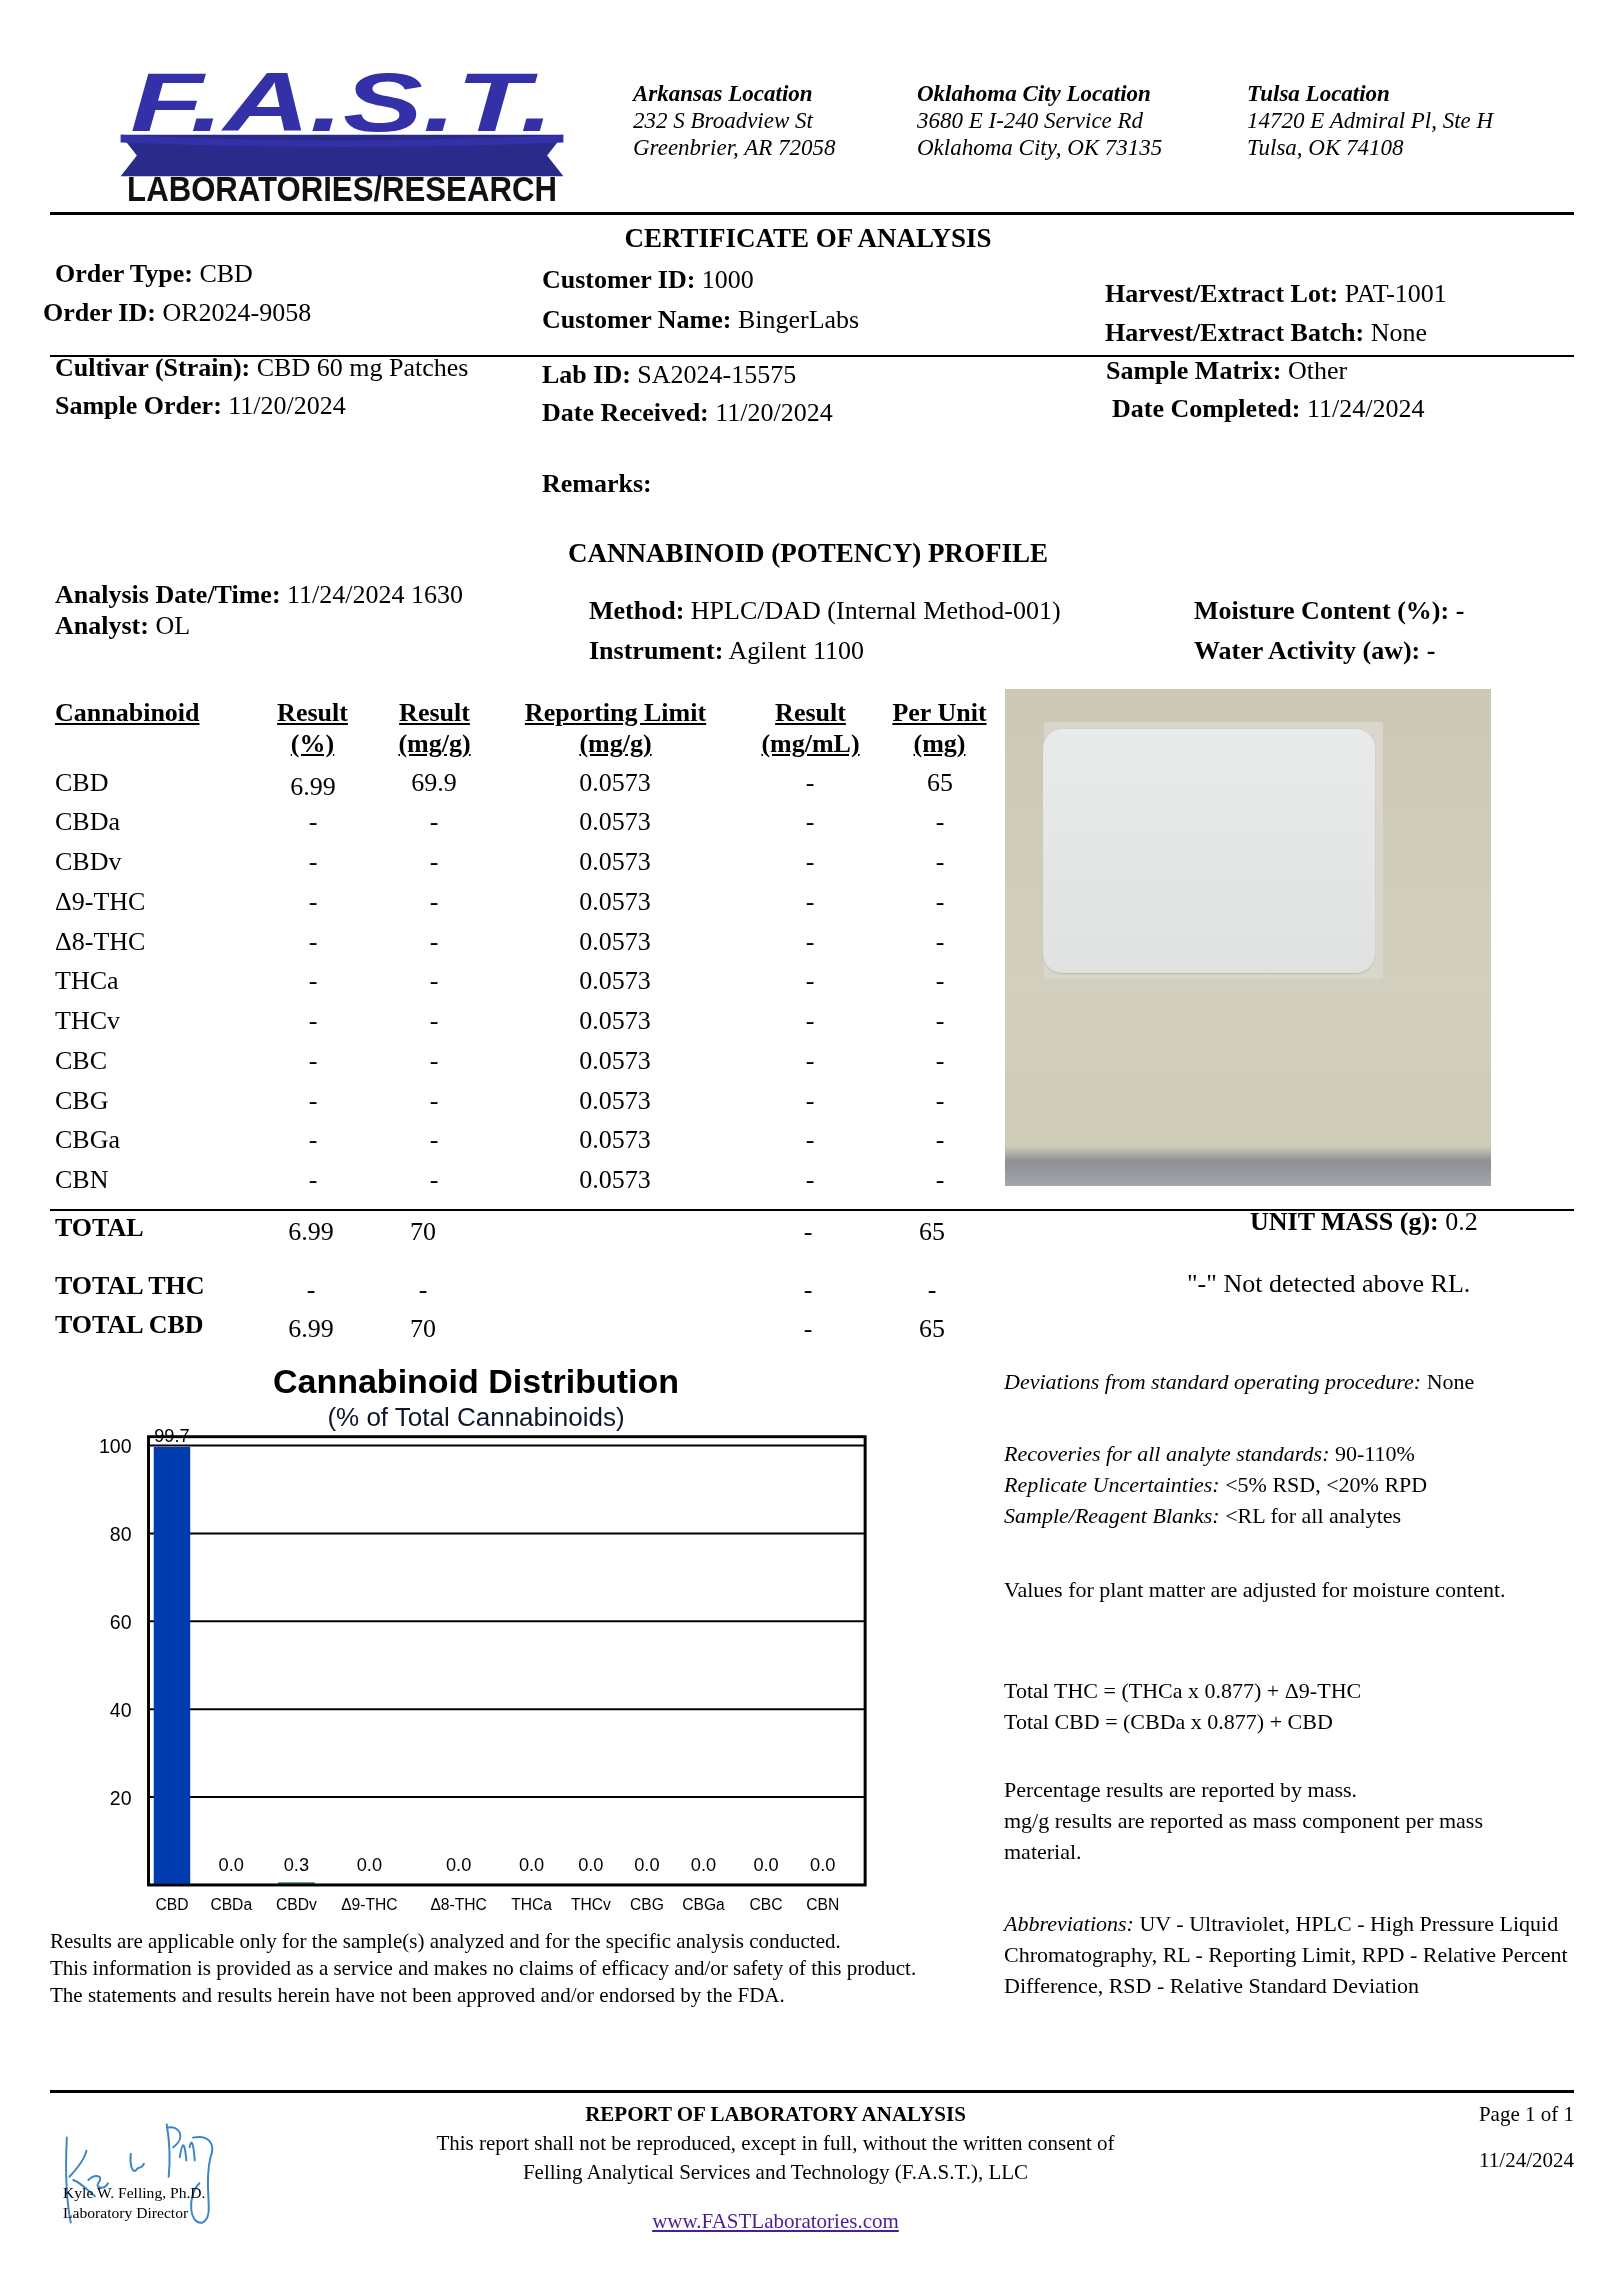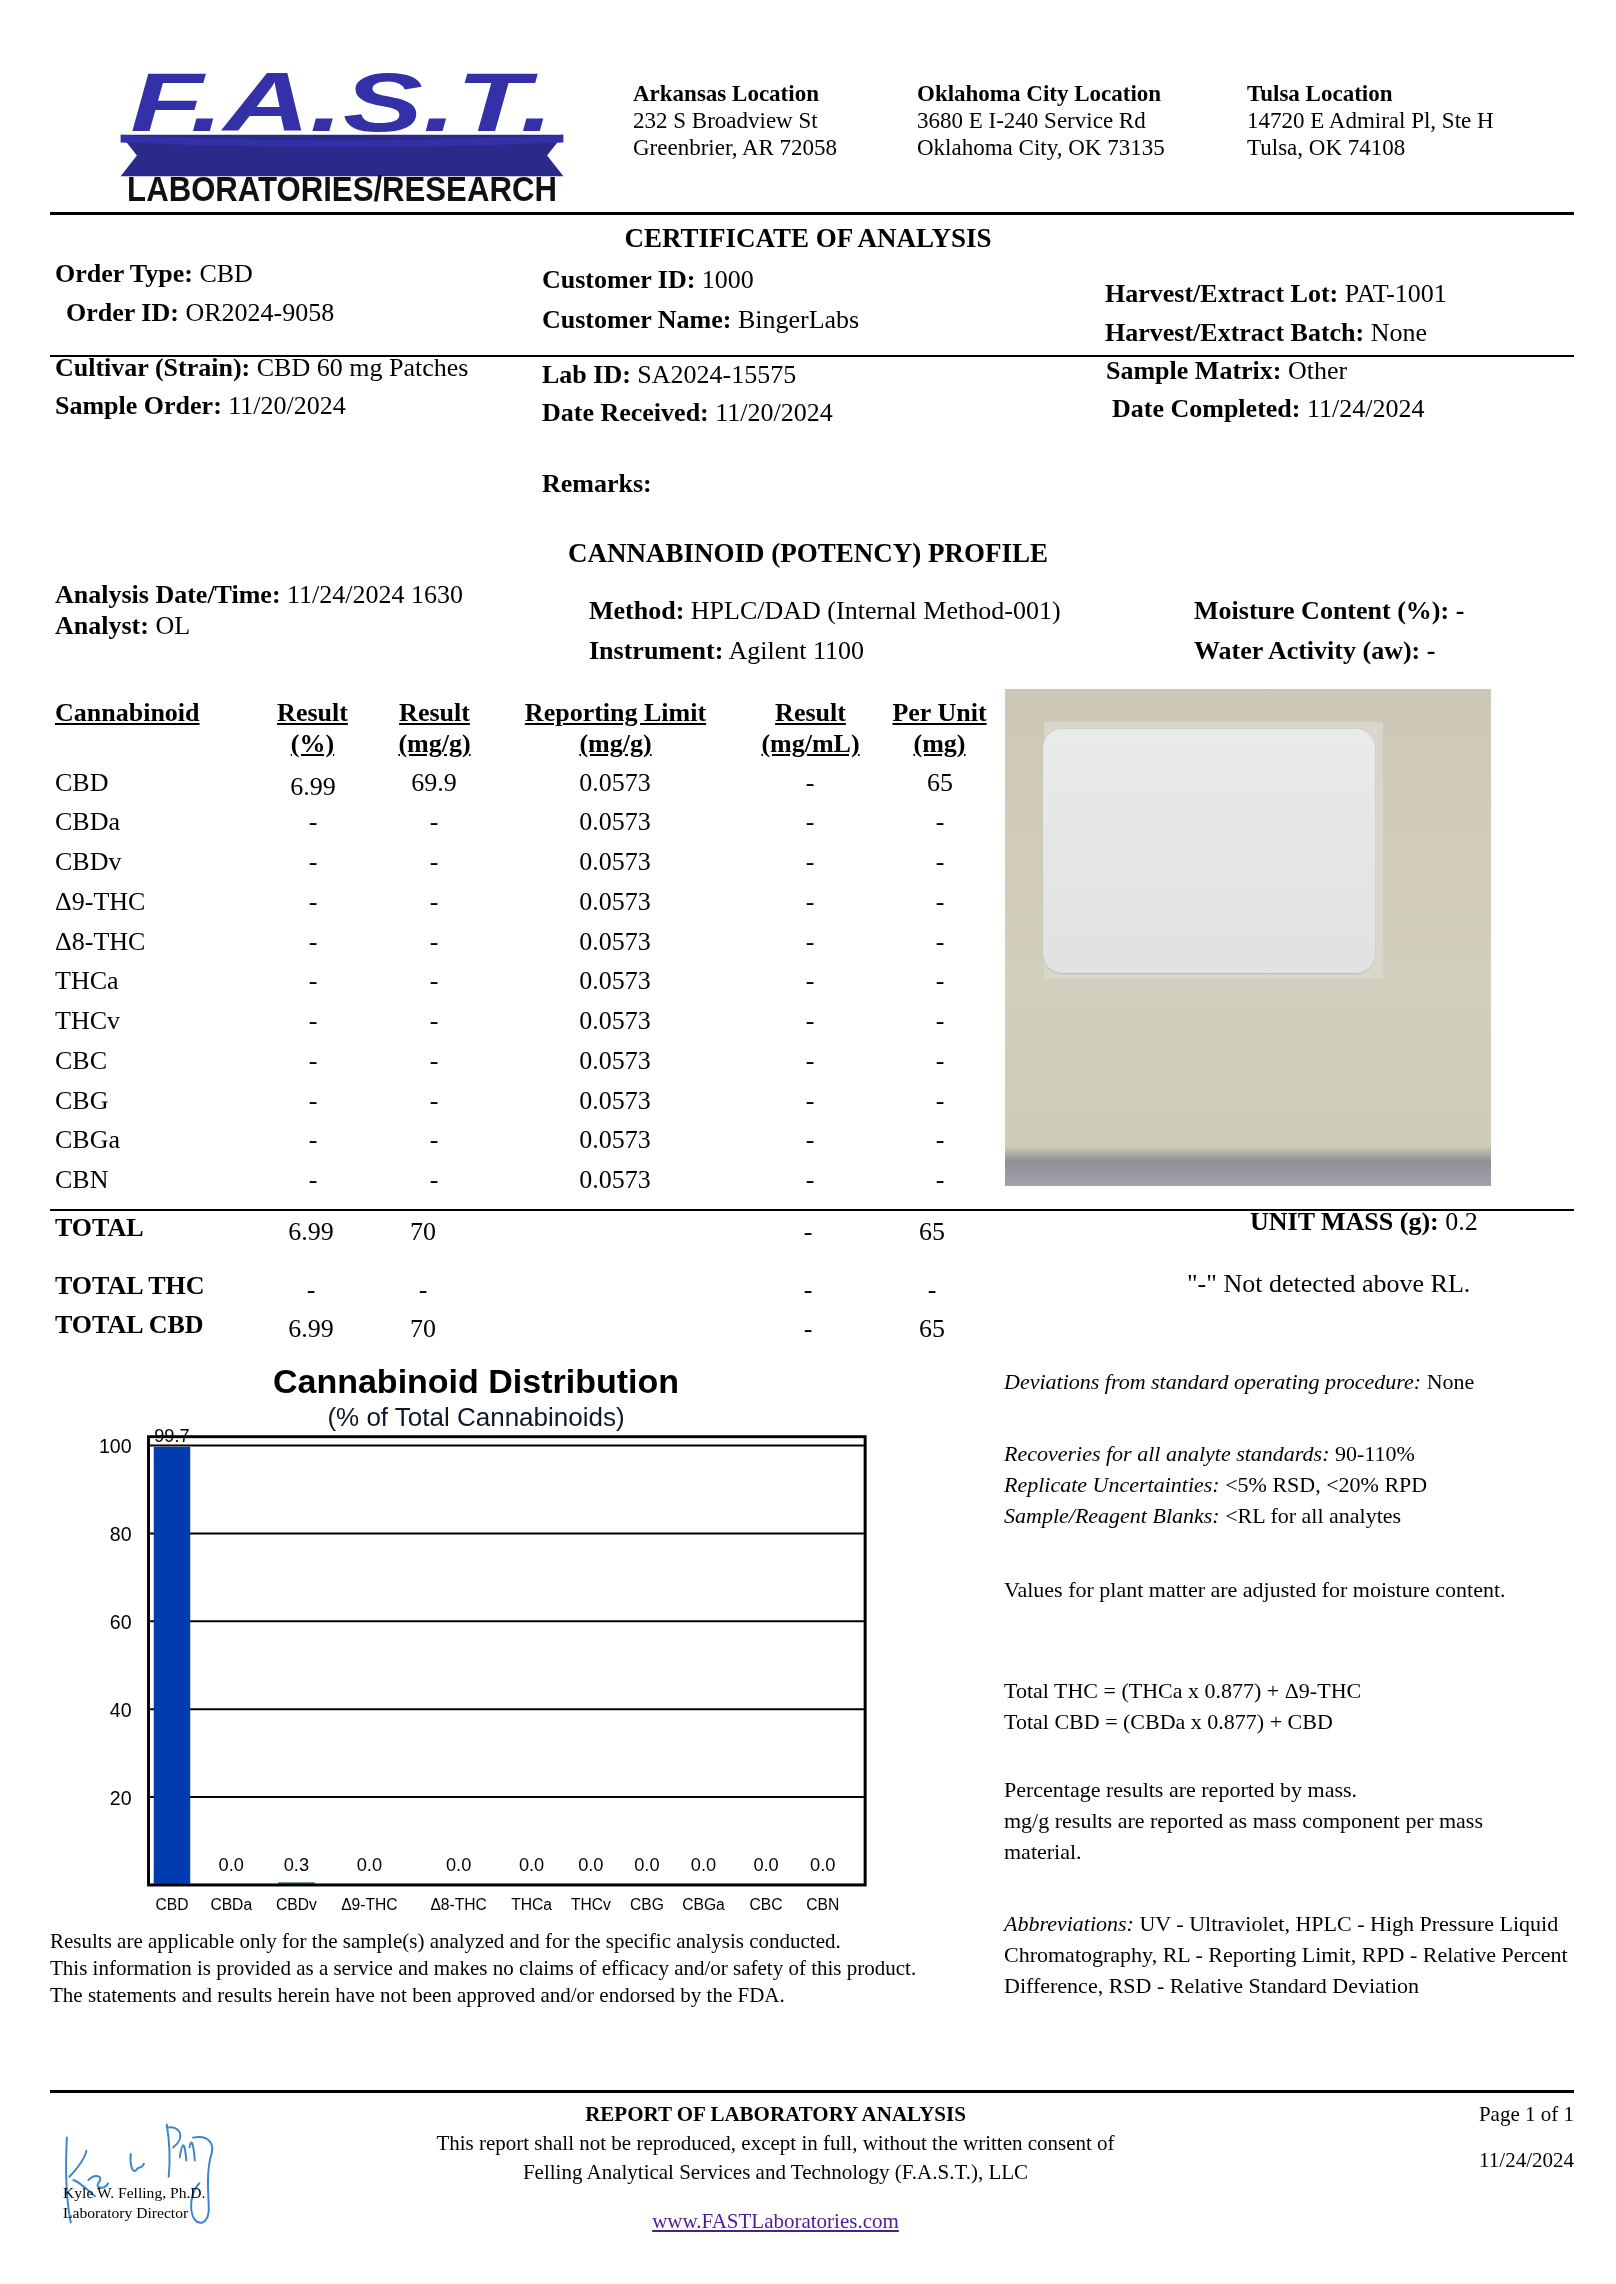--- a/index.html
+++ b/index.html
@@ -4,21 +4,21 @@
 <style>
   html, body { margin: 0; padding: 0; background: #ffffff; }
   body { width: 1616px; height: 2284px; position: relative; overflow: hidden;
          font-family: "Liberation Serif", "DejaVu Serif", serif; color: #000; }
   .abs { position: absolute; }
   .b { font-weight: bold; }
   .i { font-style: italic; }
 
   
   .logo { left: 117px; top: 63px; width: 450px; height: 140px; }
-  .loc { font-size: 23px; line-height: 27px; }
+  .loc { font-size: 23px; line-height: 27px; font-style: italic; }
   .loc .title { font-weight: bold; }
 
   .rule { position: absolute; left: 50px; right: 42px; background: #000; }
   .rule.thick { height: 2.6px; }
 
   .h-center { position: absolute; text-align: center; font-weight: bold; font-size: 27px; }
 
   .field { position: absolute; font-size: 26px; white-space: nowrap; }
   .field .lbl { font-weight: bold; }
 
@@ -83,21 +83,21 @@
   <div>Tulsa, OK 74108</div>
 </div>
 
 <div class="rule thick" style="top:212px;"></div>
 
 <div class="h-center" style="left:365px; width:886px; top:223px;">CERTIFICATE OF ANALYSIS</div>
 
 <div class="field" style="left:55px; top:259px;">
   <span class="lbl">Order Type:</span> <span>CBD</span>
 </div>
-<div class="field" style="left:66px; top:298px;">
+<div class="field" style="left:43px; top:298px;">
   <span class="lbl">Order ID:</span> <span>OR2024-9058</span>
 </div>
 <div class="field" style="left:542px; top:265px;">
   <span class="lbl">Customer ID:</span> <span>1000</span>
 </div>
 <div class="field" style="left:542px; top:305px;">
   <span class="lbl">Customer Name:</span> <span>BingerLabs</span>
 </div>
 <div class="field" style="left:1105px; top:279px;">
   <span class="lbl">Harvest/Extract Lot:</span> <span>PAT-1001</span>

